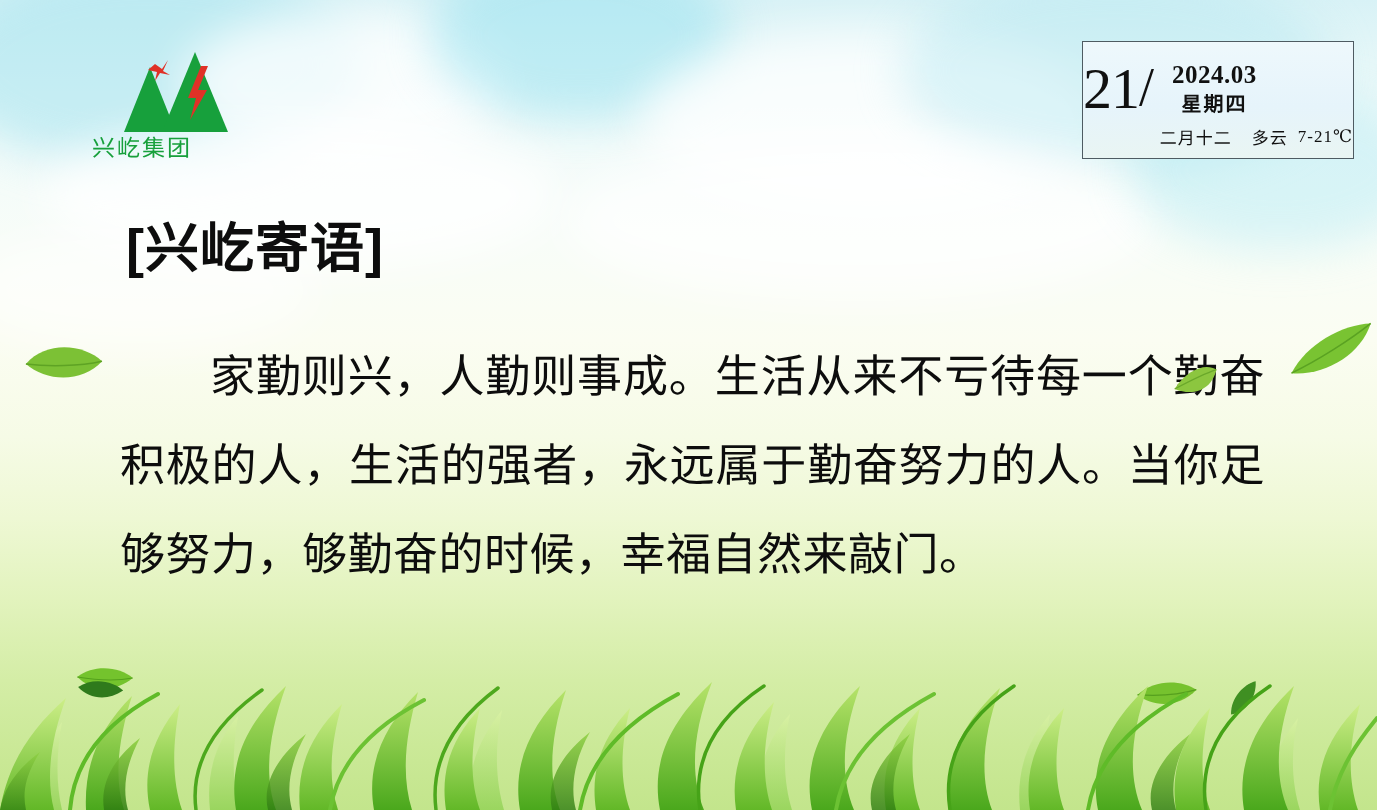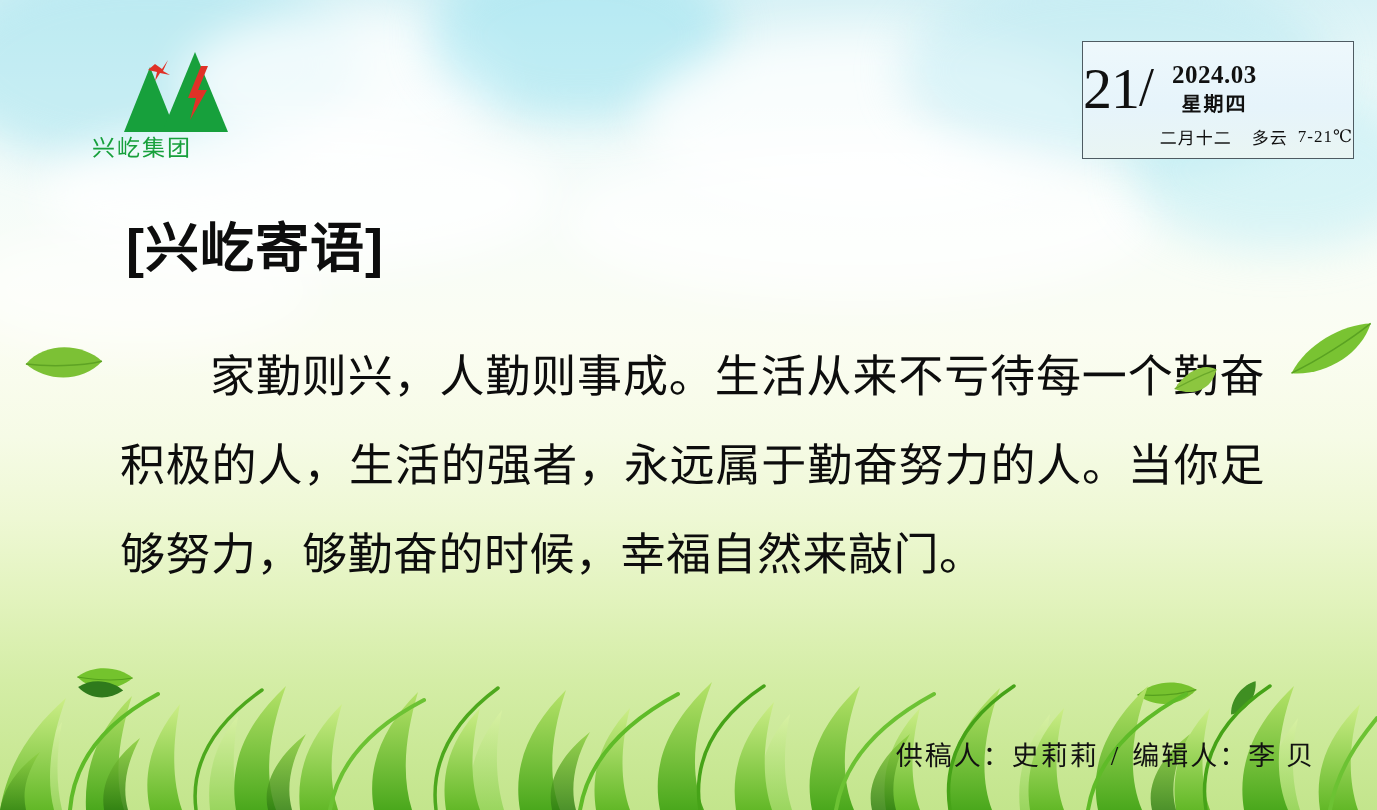--- a/index.html
+++ b/index.html
@@ -346,17 +346,14 @@
         <path d="M104 150 C100 124 112 100 140 78 C126 104 122 128 128 150 Z" fill="url(#gC)" opacity="0.85"></path>
         <path d="M268 150 C262 124 276 98 306 74 C290 102 286 128 292 150 Z" fill="url(#gC)" opacity="0.8"></path>
         <path d="M552 150 C546 122 560 96 590 72 C574 100 570 128 576 150 Z" fill="url(#gC)" opacity="0.8"></path>
         <path d="M872 150 C866 124 880 98 910 74 C894 102 890 128 896 150 Z" fill="url(#gC)" opacity="0.8"></path>
         <path d="M1152 150 C1146 124 1160 98 1190 74 C1174 102 1170 128 1176 150 Z" fill="url(#gC)" opacity="0.8"></path>
         <path d="M0 150 C4 128 16 110 40 92 C26 114 22 132 26 150 Z" fill="url(#gC)" opacity="0.7"></path>
       </g>
     </svg>
   </div>
 
-  <div class="credits">
-    <span>供稿人：</span><span>史莉莉</span><span class="sep">/</span><span>编辑人：</span><span>李 贝</span>
-  </div>
 
 </div>
 
 </body></html>

